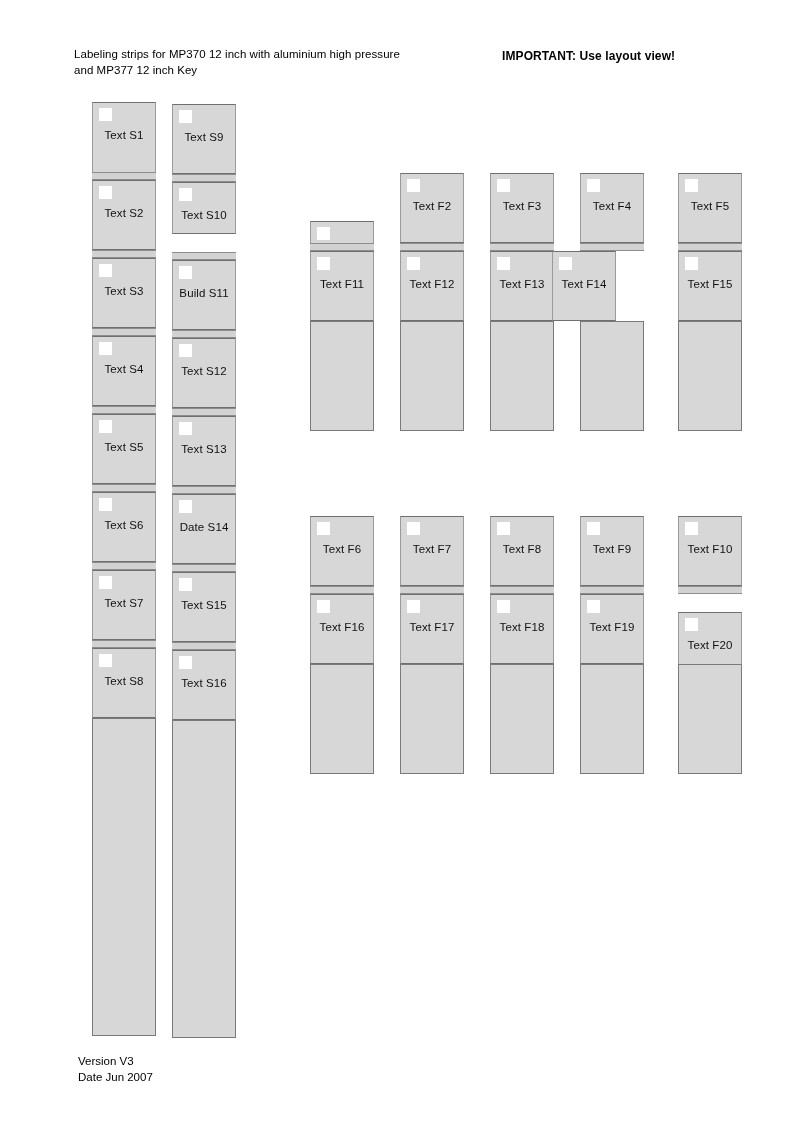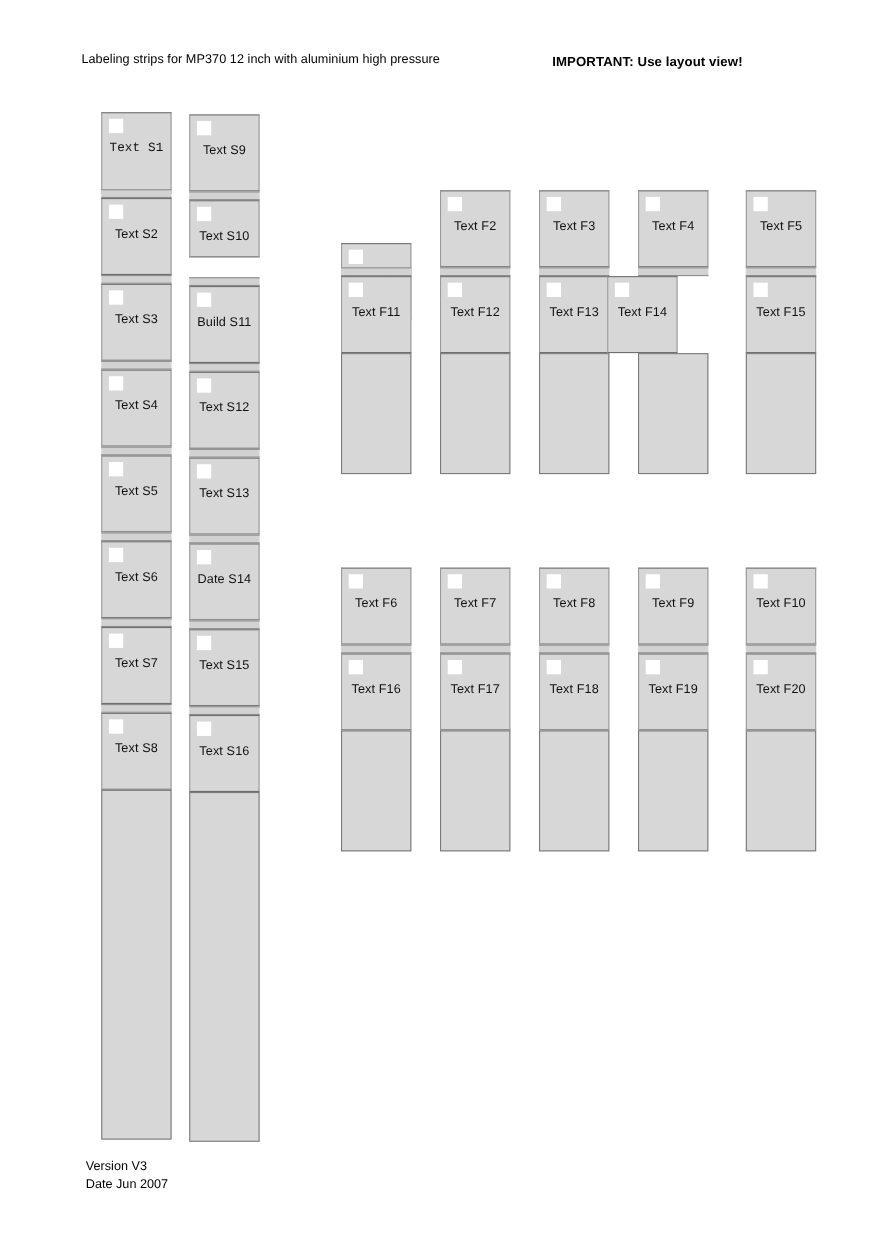--- a/index.html
+++ b/index.html
@@ -103,26 +103,27 @@
     border: 1px solid #7a7a7a;
   }
 </style>
 </head>
 <body>
 
 <div class="page">
 
   <div class="header-left">
     <div>Labeling strips for MP370 12 inch with aluminium high pressure</div>
+    <div>and MP377 12 inch Key</div>
   </div>
 
   <div class="header-right">IMPORTANT: Use layout view!</div>
 
   <div id="strips-layer">
-      <div class="cell" style="left: 92px; top: 102px; width: 64px; height: 74px; font-family: Liberation Mono, monospace;">
+      <div class="cell" style="left: 92px; top: 102px; width: 64px; height: 74px;">
         <div class="sq"></div>
         <div class="lbl">Text S1</div>
       </div>
       <div class="sep" style="left: 92px; top: 172px; width: 64px; height: 8px;"></div>
       <div class="cell" style="left: 92px; top: 180px; width: 64px; height: 70px;">
         <div class="sq"></div>
         <div class="lbl">Text S2</div>
       </div>
       <div class="sep" style="left: 92px; top: 250px; width: 64px; height: 8px;"></div>
       <div class="cell" style="left: 92px; top: 258px; width: 64px; height: 70px;">
@@ -283,21 +284,21 @@
       <div class="cell" style="left: 580px; top: 594px; width: 64px; height: 70px;">
         <div class="sq"></div>
         <div class="lbl">Text F19</div>
       </div>
       <div class="blank" style="left: 580px; top: 664px; width: 64px; height: 110px;"></div>
       <div class="cell" style="left: 678px; top: 516px; width: 64px; height: 70px;">
         <div class="sq"></div>
         <div class="lbl">Text F10</div>
       </div>
       <div class="sep" style="left: 678px; top: 586px; width: 64px; height: 8px;"></div>
-      <div class="cell" style="left: 678px; top: 594px; width: 64px; height: 70px;">
+      <div class="cell" style="left: 678px; top: 612px; width: 64px; height: 70px;">
         <div class="sq"></div>
         <div class="lbl">Text F20</div>
       </div>
       <div class="blank" style="left: 678px; top: 664px; width: 64px; height: 110px;"></div>
     </div>
 
   <div class="footer">
     <div>Version V3</div>
     <div>Date Jun 2007</div>
   </div>

